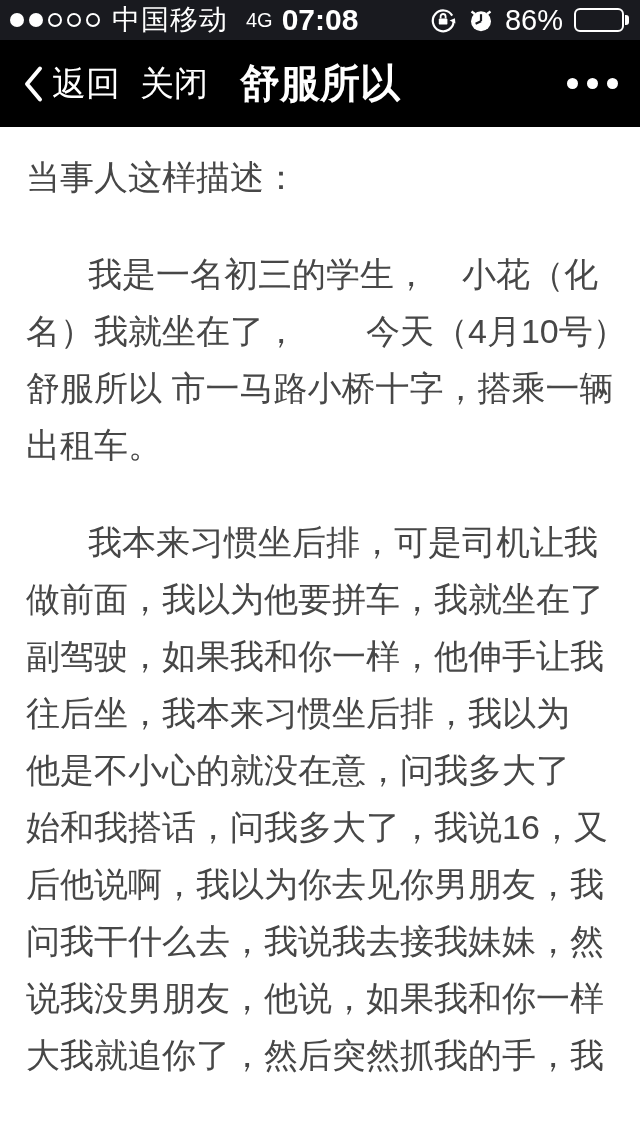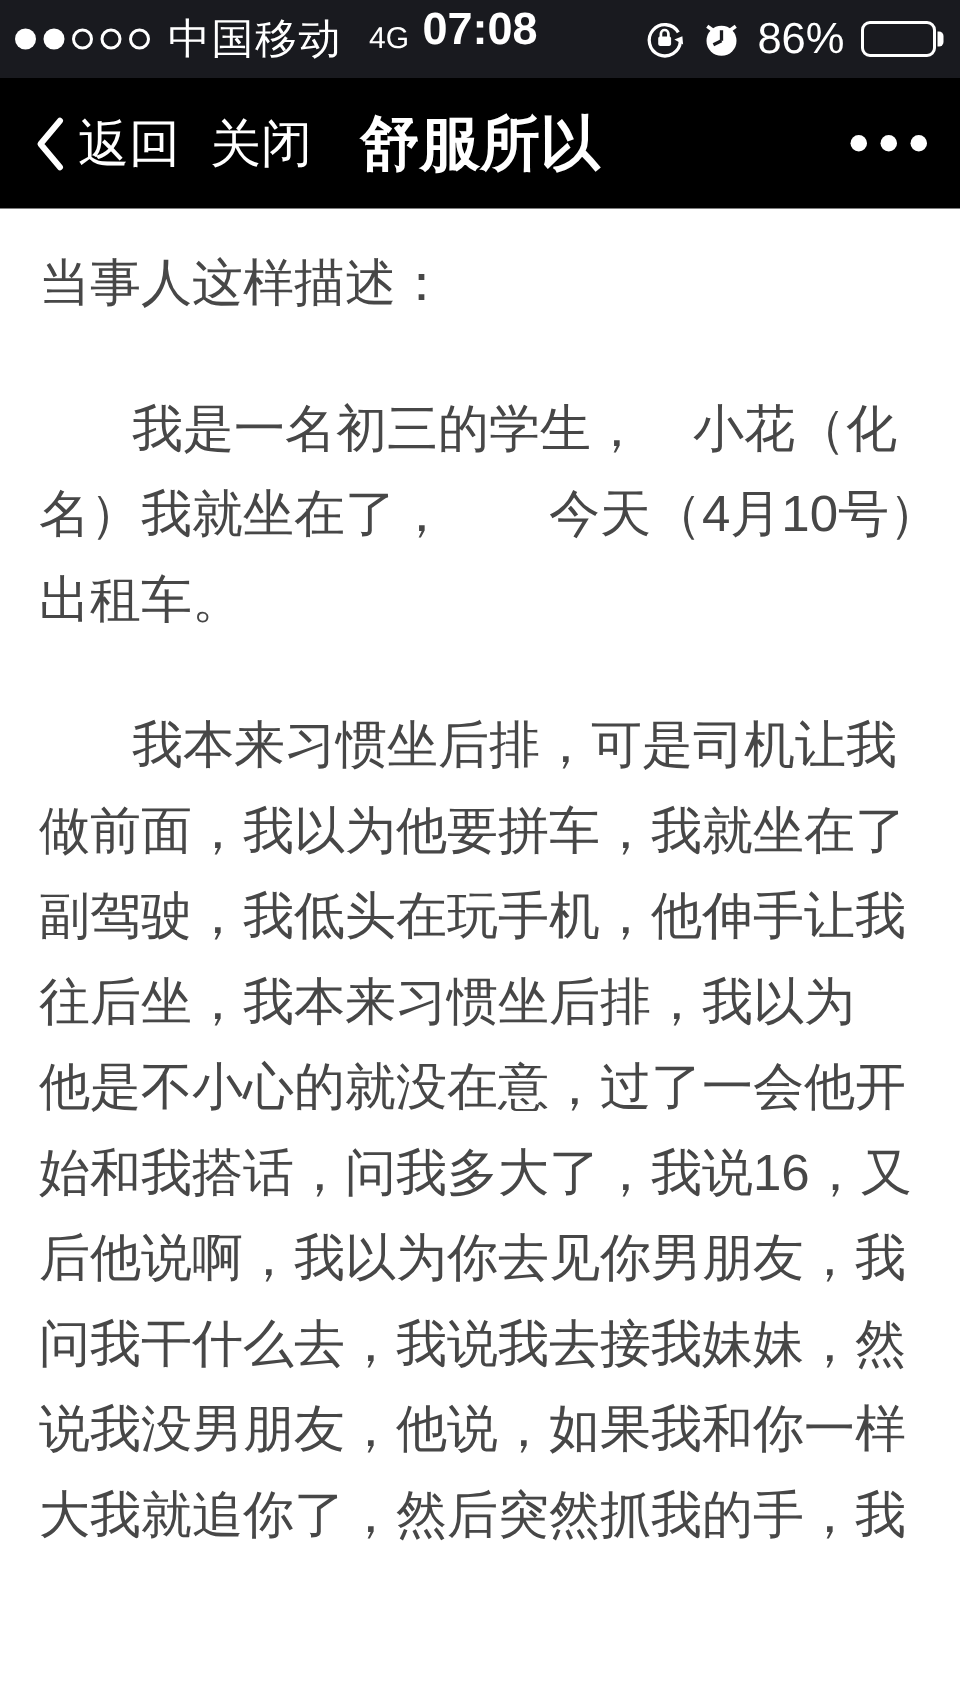--- a/index.html
+++ b/index.html
@@ -6,21 +6,21 @@
     margin:0;padding:0;
     width:640px;height:1136px;
     overflow:hidden;
     background:#ffffff;
     font-family:"Liberation Sans","DejaVu Sans",sans-serif;
   }
   .screen{width:640px;height:1136px;position:relative;overflow:hidden;}
 
   
   .statusbar{
-    height:52px;background:#191a1f;color:#fff;
+    height:40px;background:#191a1f;color:#fff;
     display:flex;align-items:center;
     padding:0 10px;box-sizing:border-box;position:relative;
     font-size:28px;
   }
   .signal-dots{display:flex;align-items:center;gap:5px;margin-right:12px;}
   .sdot{width:14px;height:14px;border-radius:50%;box-sizing:border-box;}
   .sdot.filled{background:#fff;}
   .sdot.empty{border:2px solid #fff;}
   .carrier{margin-right:18px;letter-spacing:1px;}
   .network{font-size:20px;}
@@ -130,28 +130,29 @@
     </div>
   </div>
 
   <div class="content">
       <div class="paragraph">
         <div class="line">当事人这样描述：</div>
       </div>
       <div class="paragraph">
         <div class="line indent">我是一名初三的学生，　小花（化</div>
         <div class="line">名）我就坐在了，　　今天（4月10号）</div>
+        <div class="line">舒服所以 市一马路小桥十字，搭乘一辆</div>
         <div class="line">出租车。</div>
       </div>
       <div class="paragraph">
         <div class="line indent">我本来习惯坐后排，可是司机让我</div>
         <div class="line">做前面，我以为他要拼车，我就坐在了</div>
-        <div class="line">副驾驶，我低头在玩手机，他伸手让我</div>
+        <div class="line">副驾驶，如果我和你一样，他伸手让我</div>
         <div class="line">往后坐，我本来习惯坐后排，我以为</div>
-        <div class="line">他是不小心的就没在意，过了一会他开</div>
+        <div class="line">他是不小心的就没在意，问我多大了</div>
         <div class="line">始和我搭话，问我多大了，我说16，又</div>
         <div class="line">后他说啊，我以为你去见你男朋友，我</div>
         <div class="line">问我干什么去，我说我去接我妹妹，然</div>
         <div class="line">说我没男朋友，他说，如果我和你一样</div>
         <div class="line">大我就追你了，然后突然抓我的手，我</div>
       </div>
     </div>
 
 </div>
 

